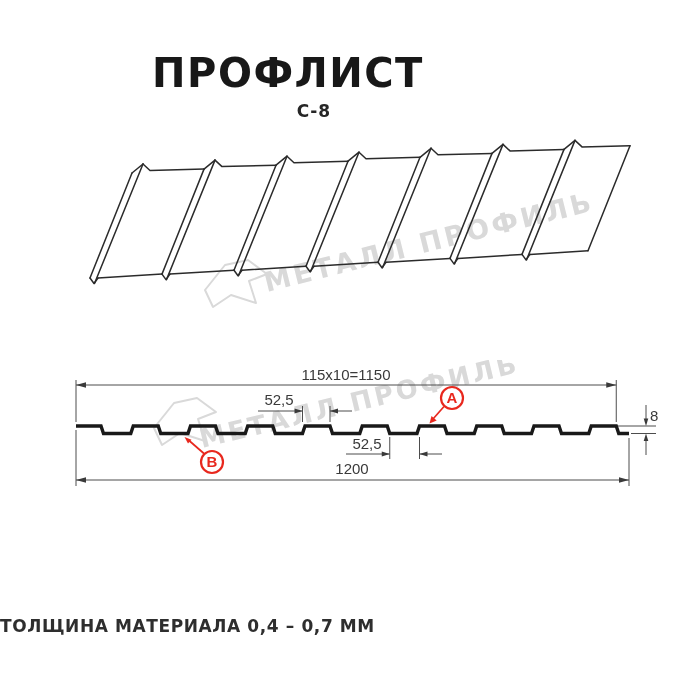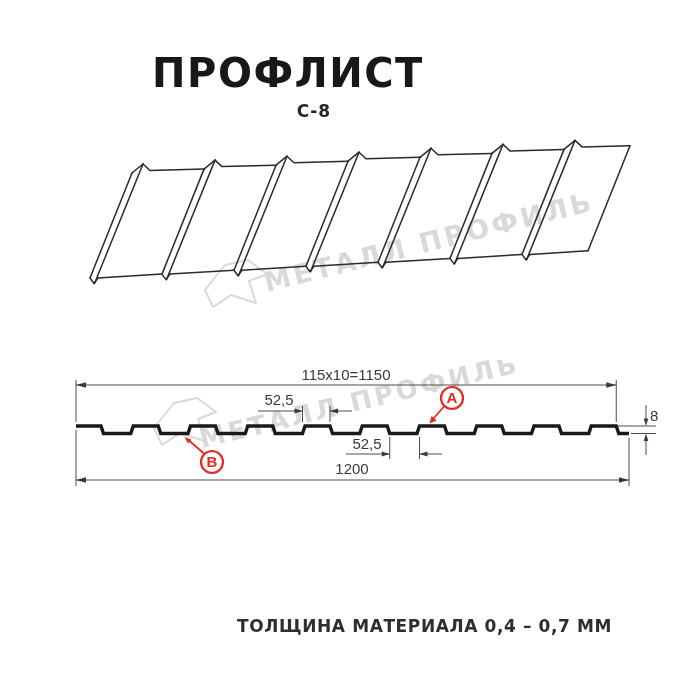--- a/index.html
+++ b/index.html
@@ -11,21 +11,21 @@
     position:absolute;top:50px;left:0;width:576px;text-align:center;
     font-size:40px;font-weight:800;letter-spacing:1.5px;color:#181818;
     font-family:"DejaVu Sans", sans-serif;
   }
   .profile-code{
     position:absolute;top:101px;left:0;width:628px;text-align:center;
     font-size:17px;font-weight:700;letter-spacing:1px;color:#262626;
     font-family:"DejaVu Sans", sans-serif;
   }
   .footer-note{
-    position:absolute;top:616px;left:0;width:612px;text-align:right;
+    position:absolute;top:616px;left:0;width:612px;text-align:left;
     font-size:17px;font-weight:700;letter-spacing:.6px;color:#2e2e2e;
     font-family:"DejaVu Sans", sans-serif;
   }
   svg{position:absolute;left:0;}
   #svg3d{top:130px;}
   #svgsection{top:360px;}
   .wm-text{
     font-family:"DejaVu Sans", sans-serif;font-weight:700;letter-spacing:3px;
     fill:#d9d9d9;
   }

